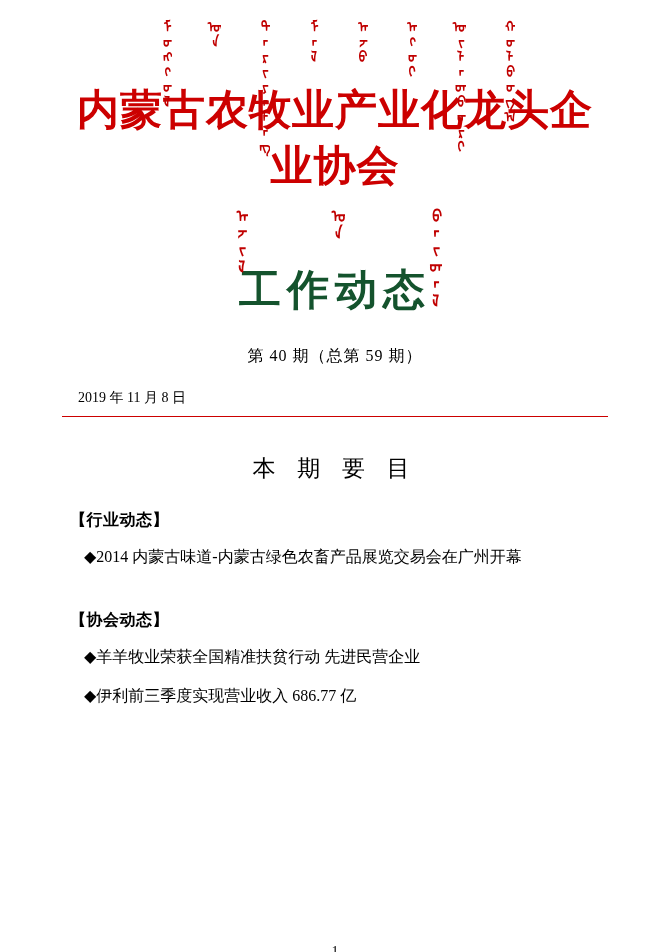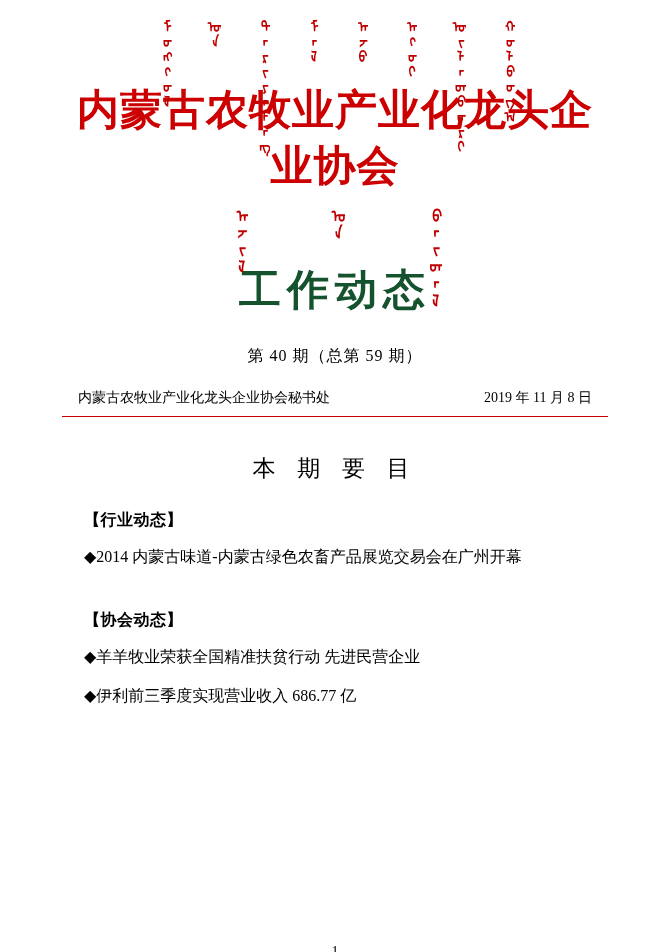--- a/index.html
+++ b/index.html
@@ -108,21 +108,21 @@
     letter-spacing: 8px;
     margin-top: 36px;
     color: #000;
   }
   .section {
     margin-top: 26px;
   }
   .section-title {
     font-size: 16px;
     font-weight: 700;
-    margin-left: 22px;
+    margin-left: 8px;
     color: #000;
     letter-spacing: 0.5px;
     font-family: Liberation Mono, monospace;
   }
   .entry {
     font-size: 16px;
     margin-top: 14px;
     margin-left: 22px;
     line-height: 1.55;
     color: #000;
@@ -165,21 +165,20 @@
     <span class="mong-glyph big">ᠠᠵᠢᠯ</span>
     <span class="mong-glyph big">ᠤᠨ</span>
     <span class="mong-glyph big">ᠪᠠᠢᠳᠠᠯ</span>
   </div>
 
   <div class="doc-title">工作动态</div>
 
   <div class="issue-line">第 40 期（总第 59 期）</div>
 
   <div class="imprint">
-    <span>内蒙古农牧业产业化龙头企业协会秘书处</span>
     <span>2019 年 11 月 8 日</span>
   </div>
   <hr class="rule">
 
   <div class="contents-heading">本 期 要 目</div>
 
   <div class="section">
     <div class="section-title">【行业动态】</div>
     <div class="entry">◆2014 内蒙古味道-内蒙古绿色农畜产品展览交易会在广州开幕</div>
   </div>

